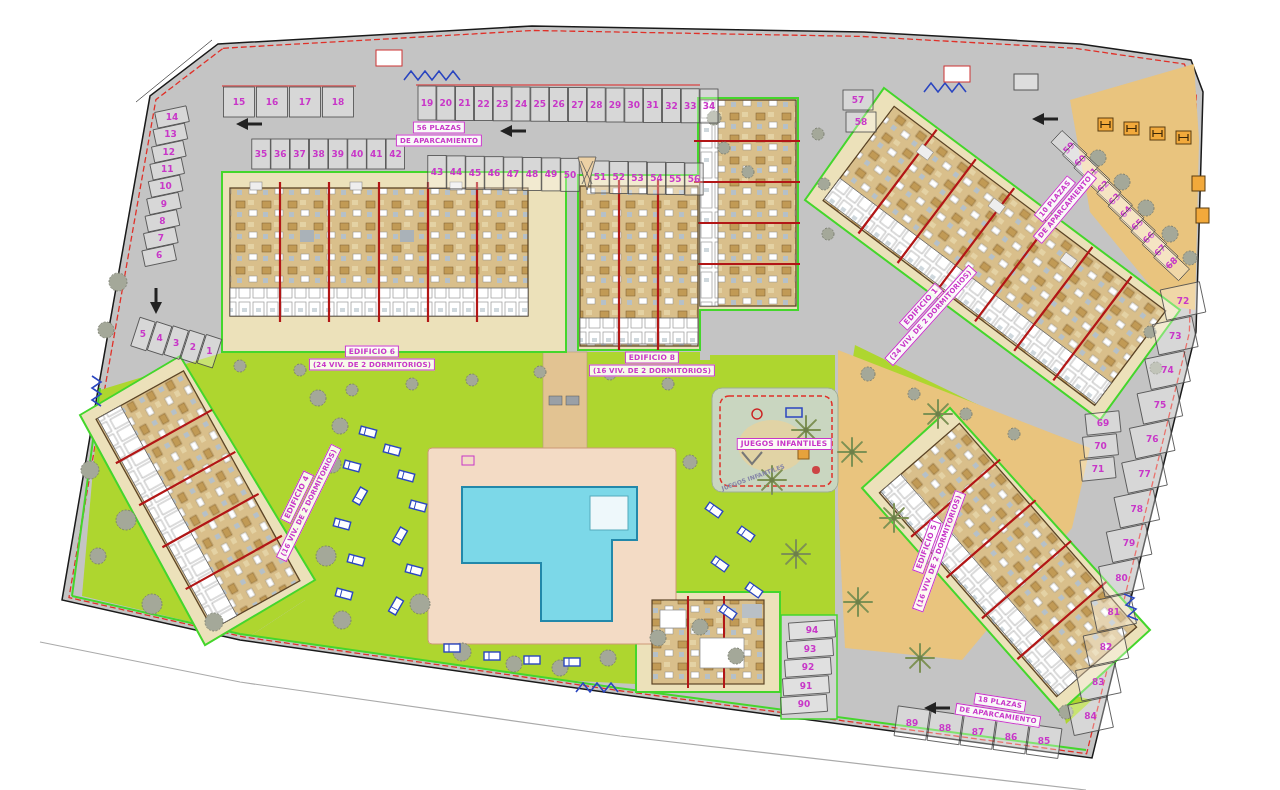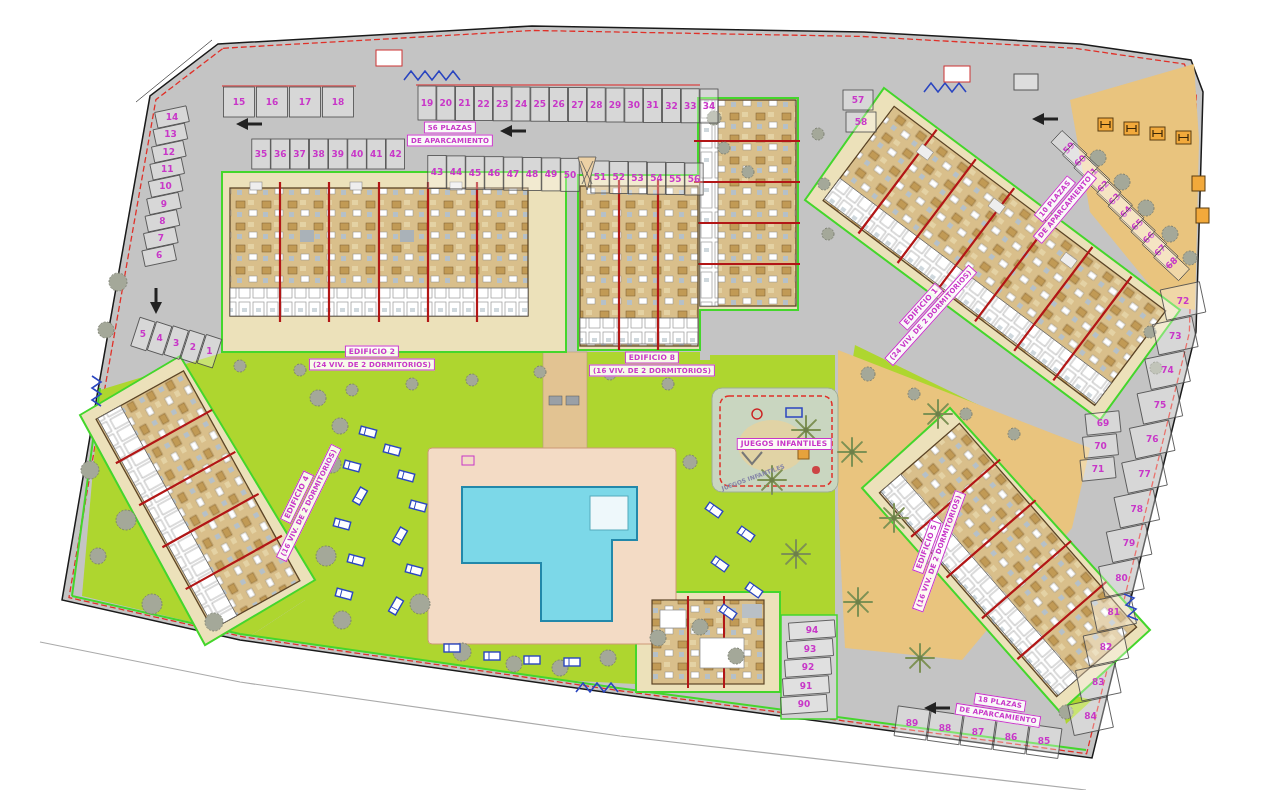--- a/index.html
+++ b/index.html
@@ -632,21 +632,21 @@
     </g>
   </g>
   <g>
     <rect x="376" y="50" width="26" height="16" fill="#fff" stroke="#cc3333" stroke-width="1"></rect>
     <rect x="944" y="66" width="26" height="16" fill="#fff" stroke="#cc3333" stroke-width="1"></rect>
     <rect x="1014" y="74" width="24" height="16" fill="#ddd" stroke="#555" stroke-width="1"></rect>
   </g>
 </svg>
 
   <div class="plabel" style="left:372px;top:358px">
-    <span class="box big">EDIFICIO 2</span>
+    <span class="box big">EDIFICIO 6</span>
     <span class="box">(24 VIV. DE 2 DORMITORIOS)</span>
   </div>
   <div class="plabel" style="left:652px;top:364px">
     <span class="box big">EDIFICIO 8</span>
     <span class="box">(16 VIV. DE 2 DORMITORIOS)</span>
   </div>
   <div class="plabel" style="left:926px;top:311px;--rot:-48deg">
     <span class="box big">EDIFICIO 1</span>
     <span class="box">(24 VIV. DE 2 DORMITORIOS)</span>
   </div>
@@ -655,21 +655,21 @@
     <span class="box">(16 VIV. DE 2 DORMITORIOS)</span>
   </div>
   <div class="plabel" style="left:933px;top:549px;--rot:-70deg">
     <span class="box big">EDIFICIO 5</span>
     <span class="box">(16 VIV. DE 2 DORMITORIOS)</span>
   </div>
   <div class="plabel" style="left:784px;top:444px">
     <span class="box big">JUEGOS INFANTILES</span>
   </div>
   <div class="gtext" style="left:753px;top:477px">JUEGOS INFANTILES</div>
-  <div class="plabel" style="left:450px;top:134px">
+  <div class="plabel" style="left:439px;top:134px">
     <span class="box">56 PLAZAS</span>
     <span class="box">DE APARCAMIENTO</span>
   </div>
   <div class="plabel" style="left:1060px;top:203px;--rot:-50deg">
     <span class="box">10 PLAZAS</span>
     <span class="box">DE APARCAMIENTO</span>
   </div>
   <div class="plabel" style="left:999px;top:709px;--rot:9deg">
     <span class="box">18 PLAZAS</span>
     <span class="box">DE APARCAMIENTO</span>

